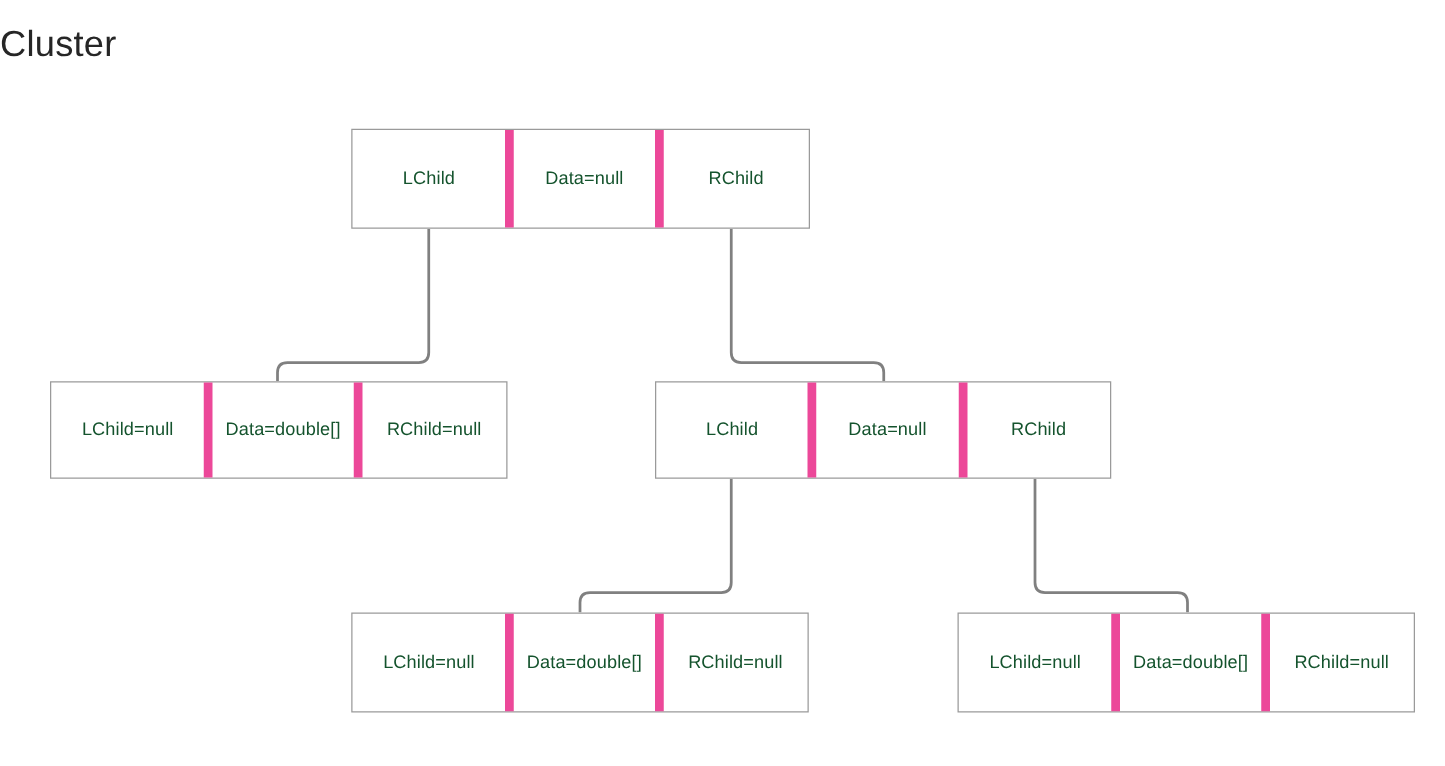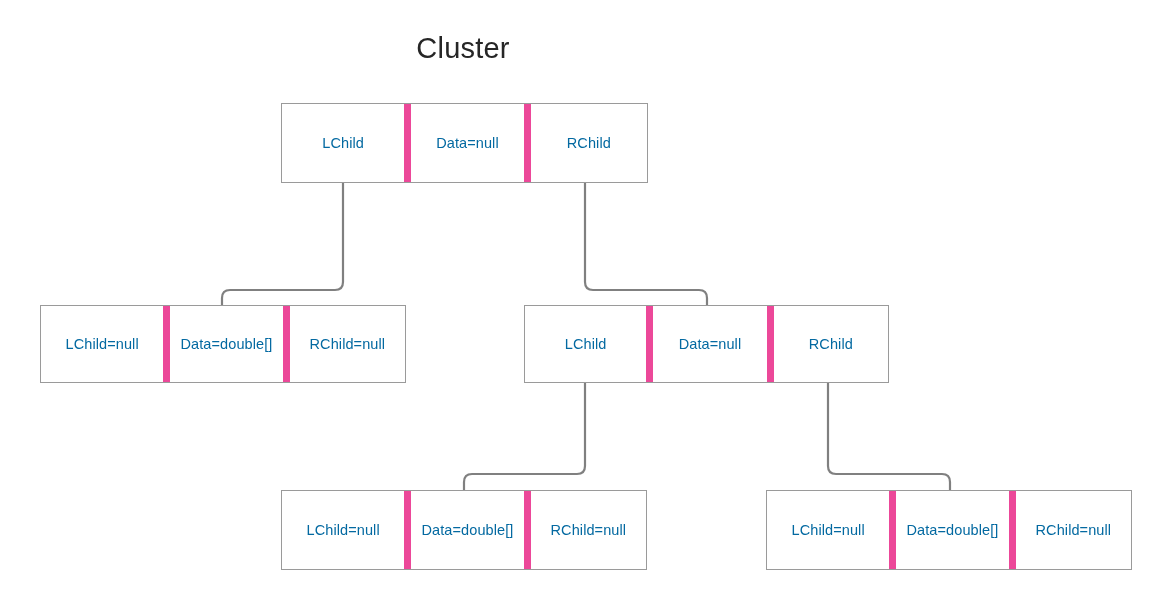--- a/index.html
+++ b/index.html
@@ -13,23 +13,22 @@
   #canvas {
     position: relative;
     width: 1156px;
     height: 613px;
     background: #ffffff;
     overflow: hidden;
   }
   #title {
     position: absolute;
     left: 0;
-    top: 28px;
+    top: 16px;
     width: 926px;
-    text-align: center;
     font-size: 29px;
     font-weight: 400;
     color: #262626;
     letter-spacing: 0.2px;
     line-height: 40px;
   }
   svg#wires {
     position: absolute;
     left: 0;
     top: 0;
@@ -44,21 +43,21 @@
     border: 1px solid #9a9a9a;
     background: #ffffff;
     z-index: 2;
   }
   .cell {
     display: flex;
     align-items: center;
     justify-content: center;
     box-sizing: border-box;
     font-size: 14.5px;
-    color: #0369a1;
+    color: #14532d;
     white-space: nowrap;
     letter-spacing: 0.1px;
   }
   .cell + .cell {
     border-left: 7px solid #ec4899;
   }
 </style>
 </head>
 <body>
 

